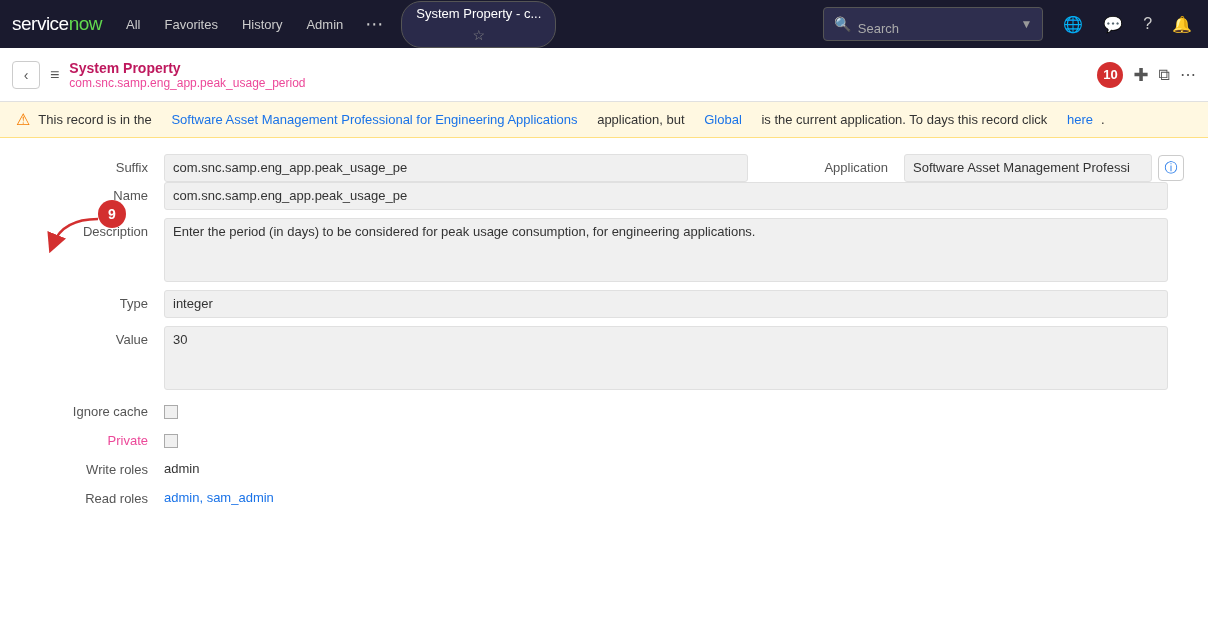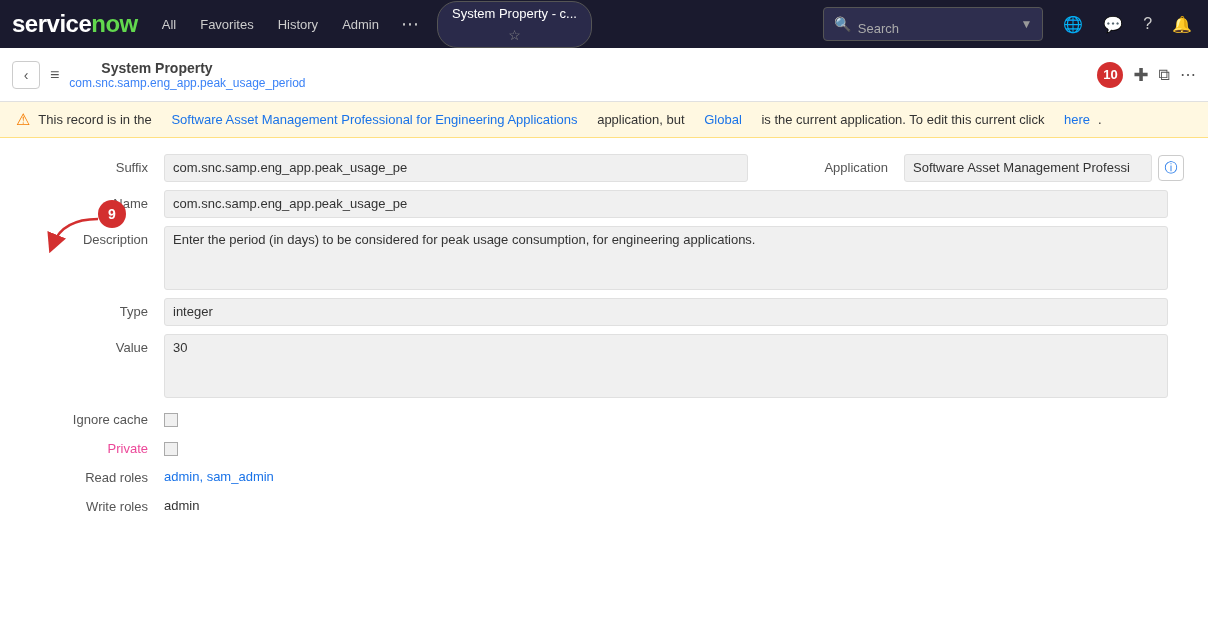--- a/index.html
+++ b/index.html
@@ -14,22 +14,22 @@
       padding: 0 12px;
       gap: 8px;
     }
     .logo {
       display: flex;
       align-items: center;
       margin-right: 8px;
     }
     .logo-text {
       color: #fff;
-      font-size: 24px;
-      font-weight: 700;
+      font-size: 19px;
+      font-weight: 400;
       letter-spacing: -0.5px;
       text-align: right;
     }
     .logo-text span { color: #62d84e; }
     .nav-link {
       color: #ccc;
       font-size: 13px;
       padding: 4px 8px;
       cursor: pointer;
       border-radius: 4px;
@@ -110,26 +110,25 @@
       cursor: pointer;
       margin-right: 10px;
     }
     .record-title-block {
       display: flex;
       flex-direction: column;
     }
     .record-title {
       font-size: 14px;
       font-weight: 600;
-      color: #404040;
-      margin-left: 32px;
+      color: #be185d;
     }
     .record-subtitle {
       font-size: 12px;
-      color: #3b82f6;
+      color: #ec4899;
     }
     .sub-header-actions {
       margin-left: auto;
       display: flex;
       align-items: center;
       gap: 10px;
     }
     .add-icon-btn {
       color: #555;
       font-size: 18px;
@@ -208,21 +207,20 @@
       min-height: 64px;
     }
     .form-field.medium {
       min-height: 52px;
     }
 
     
     .form-two-col {
       display: flex;
       gap: 16px;
-      margin-bottom: 8px;
     }
     .form-col {
       flex: 1;
       display: flex;
       align-items: flex-start;
     }
     .form-col-right {
       display: flex;
       align-items: center;
       gap: 6px;
@@ -345,21 +343,21 @@
       </defs>
     </svg>
   </div>
 
   <div class="info-banner">
     <span class="warning-icon">⚠</span>
     <span>This record is in the</span>&nbsp;
     <a class="info-link">Software Asset Management Professional for Engineering Applications</a>
     &nbsp;<span>application, but</span>&nbsp;
     <span class="info-link">Global</span>&nbsp;
-    <span>is the current application. To edit this current click</span>&nbsp;
+    <span>is the current application. To days this record click</span>&nbsp;
     <a class="info-link">here</a><span>.</span>
   </div>
 
   <div class="form-area">
 
     <div class="form-two-col">
       <div class="form-col">
         <span class="form-label">Suffix</span>
         <div class="app-field">com.snc.samp.eng_app.peak_usage_pe</div>
       </div>
@@ -397,23 +395,23 @@
       <span class="form-label">Ignore cache</span>
       <span class="checkbox-field"></span>
     </div>
 
     <div class="form-row">
       <span class="form-label blue">Private</span>
       <span class="checkbox-field"></span>
     </div>
 
     <div class="form-row">
+      <span class="form-label">Write roles</span>
+      <span style="padding-top:5px; font-size:13px;">admin</span>
+    </div>
+
+    <div class="form-row">
       <span class="form-label">Read roles</span>
       <span class="roles-text" style="padding-top:5px; font-size:13px;">admin, sam_admin</span>
     </div>
 
-    <div class="form-row">
-      <span class="form-label">Write roles</span>
-      <span style="padding-top:5px; font-size:13px;">admin</span>
-    </div>
-
   </div>
 </div>
 
 </body></html>

